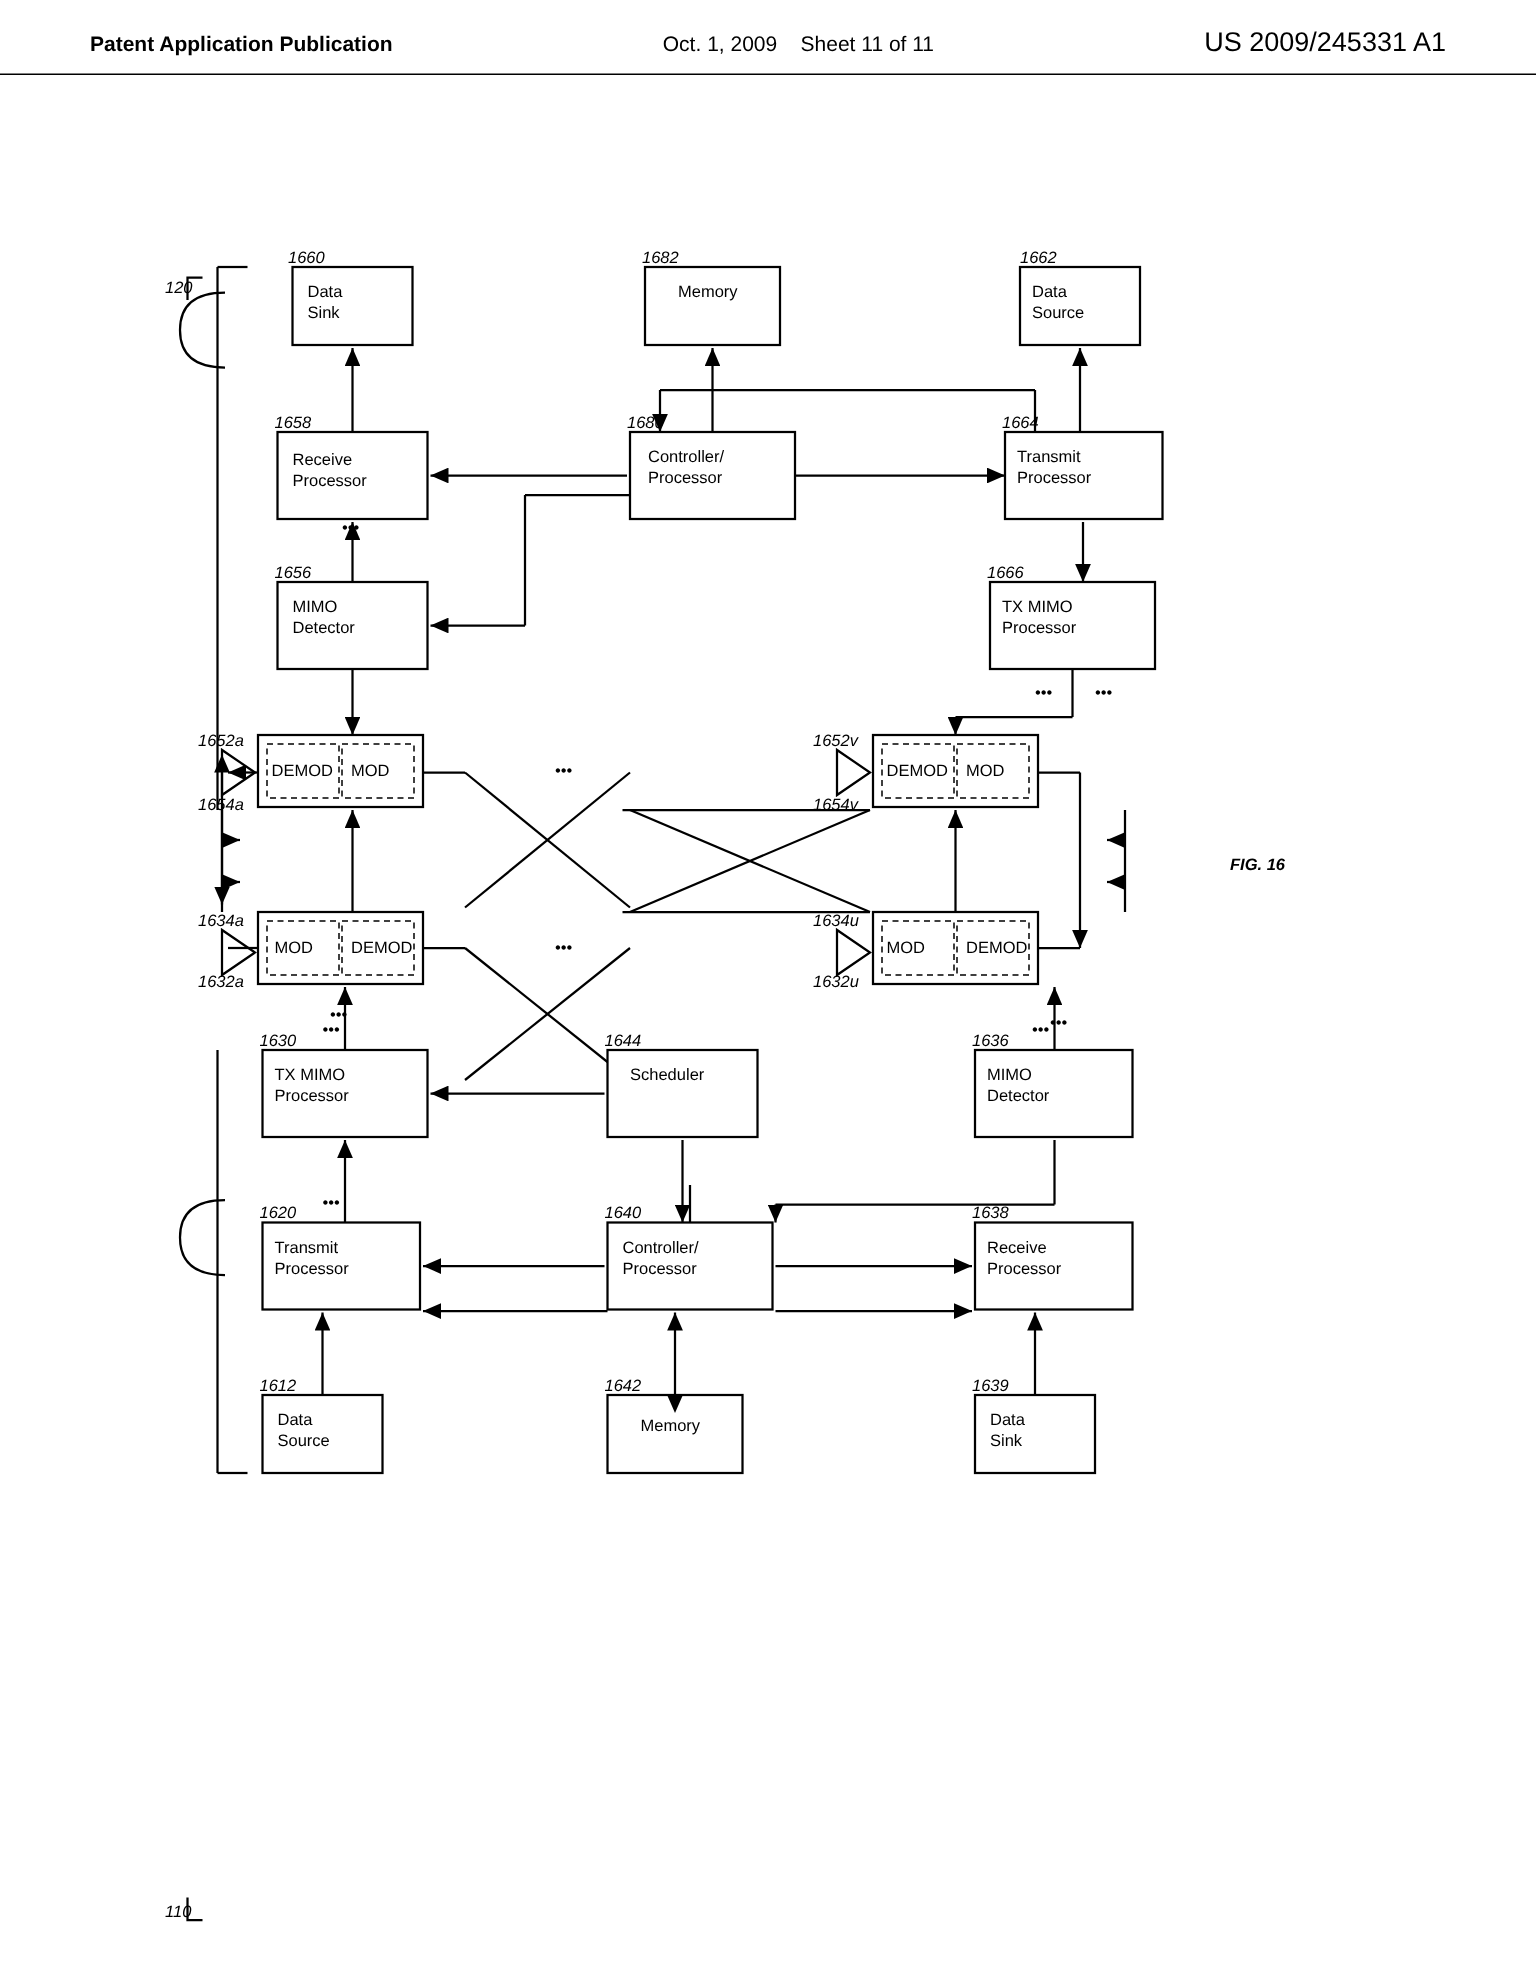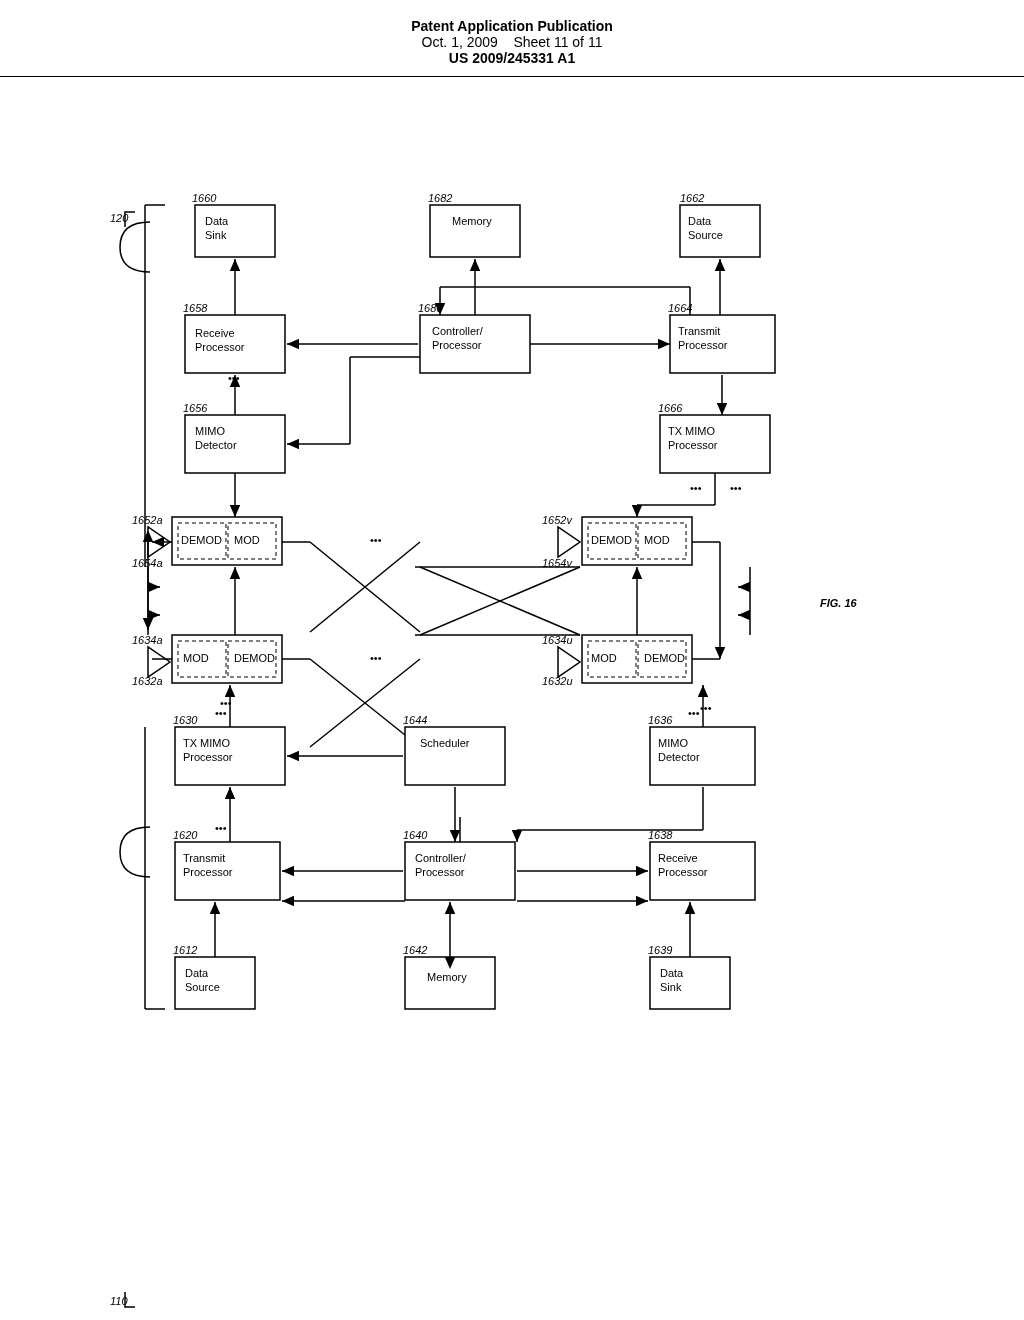--- a/index.html
+++ b/index.html
@@ -10,33 +10,32 @@
       font-family: Arial, sans-serif;
       overflow: hidden;
       position: relative;
     }
     .header {
       display: flex;
       justify-content: space-between;
       align-items: center;
       padding: 18px 60px 10px 60px;
       border-bottom: 1px solid #000;
-      flex-direction: column;
     }
     .header-left {
       font-size: 14px;
       font-weight: bold;
     }
     .header-center {
       font-size: 14px;
       text-align: left;
     }
     .header-right {
-      font-size: 14px;
-      font-weight: bold;
+      font-size: 18px;
+      font-weight: normal;
     }
     .diagram-area {
       position: relative;
       width: 100%;
       height: calc(100% - 60px);
     }
     svg {
       position: absolute;
       top: 0;
       left: 0;

